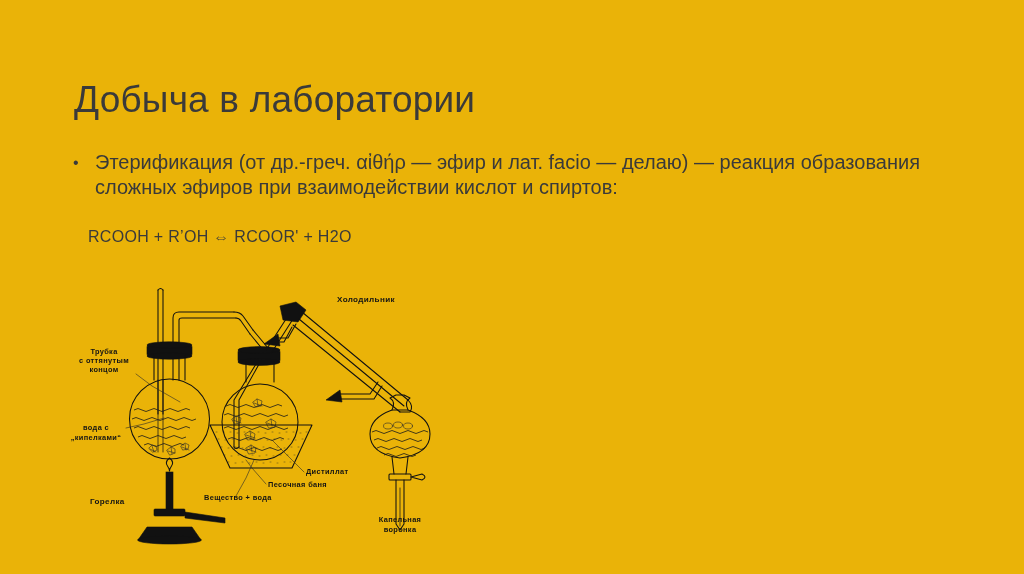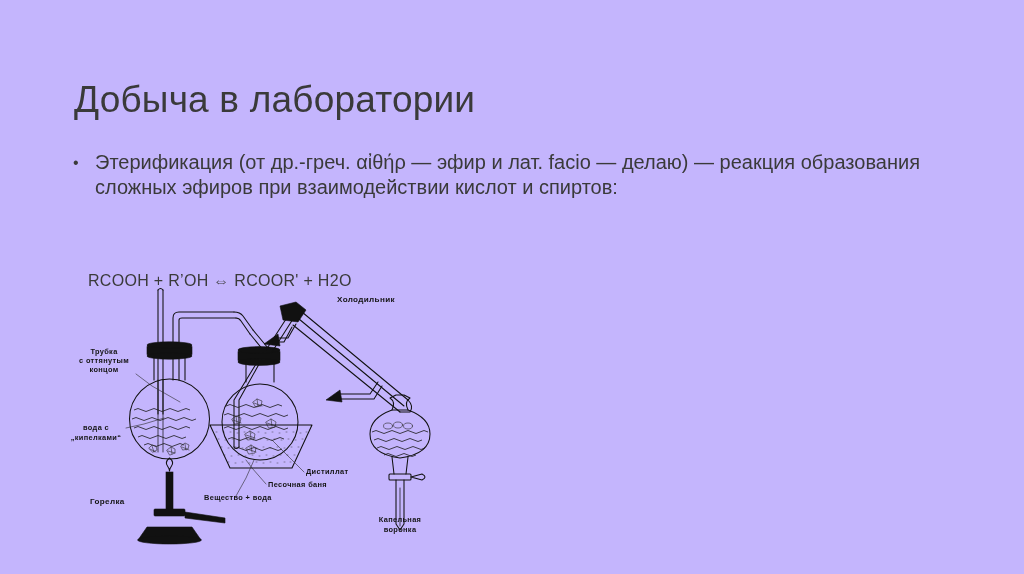--- a/index.html
+++ b/index.html
@@ -12,21 +12,21 @@
     width: 1024px;
     height: 574px;
     position: relative;
     overflow: hidden;
     font-family: "Liberation Sans", "DejaVu Sans", sans-serif;
     color: #2b2b2b;
   }
   .slide {
     position: absolute;
     inset: 0;
-    background: #c4b5fd;
+    background: #eab308;
   }
   .slide-title {
     position: absolute;
     left: 74px;
     top: 52px;
     width: 880px;
     font-size: 37px;
     line-height: 46px;
     font-weight: 400;
     color: #3a3a3a;
@@ -60,21 +60,20 @@
   }
   .formula {
     position: absolute;
     left: 88px;
     top: 226px;
     font-size: 16px;
     line-height: 22px;
     color: #3a3a3a;
     letter-spacing: 0.3px;
     white-space: nowrap;
-    margin-top: 44px;
   }
   .figure-wrap {
     position: absolute;
     left: 40px;
     top: 282px;
     width: 470px;
     height: 276px;
   }
   .figure-wrap svg {
     display: block;

